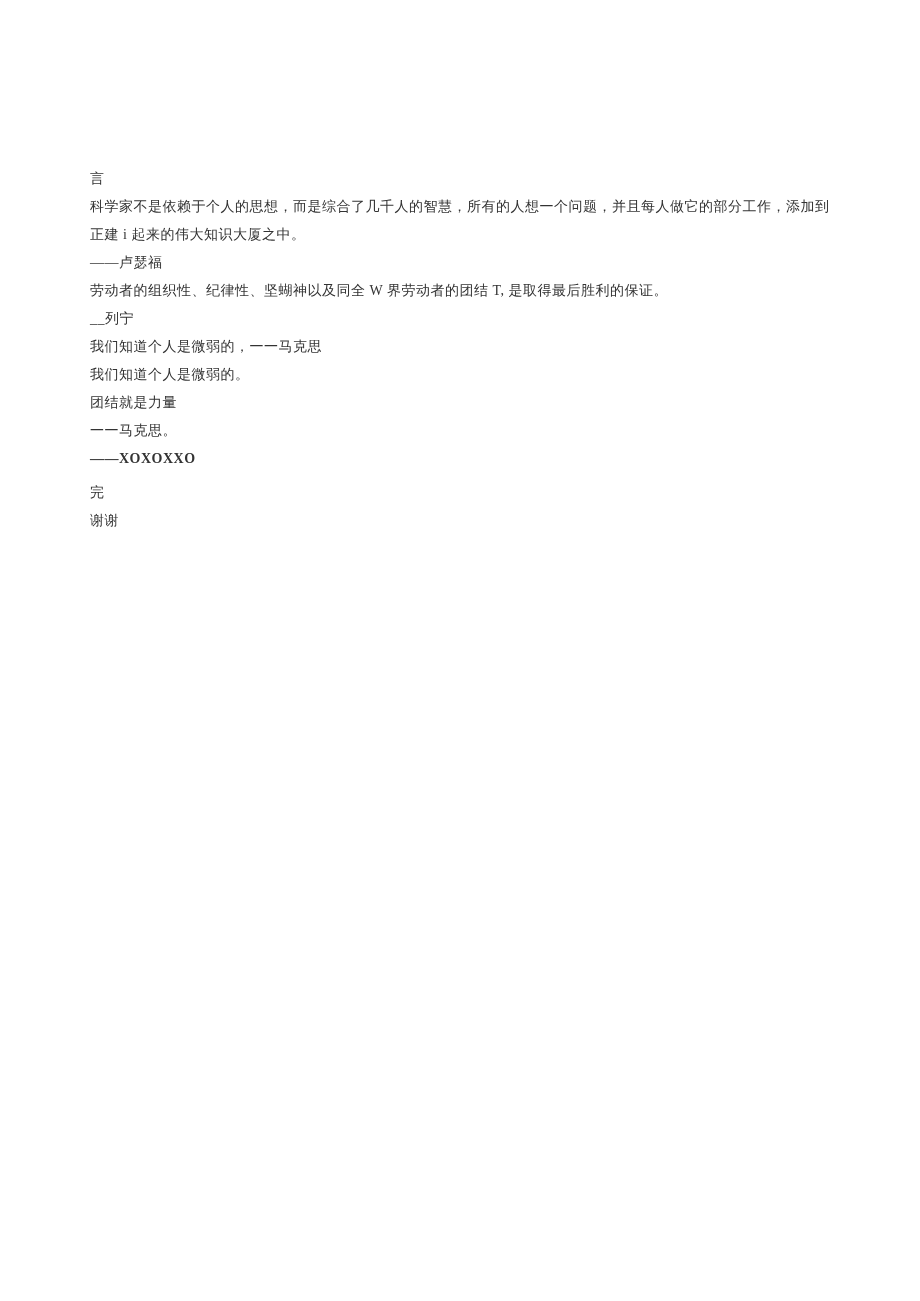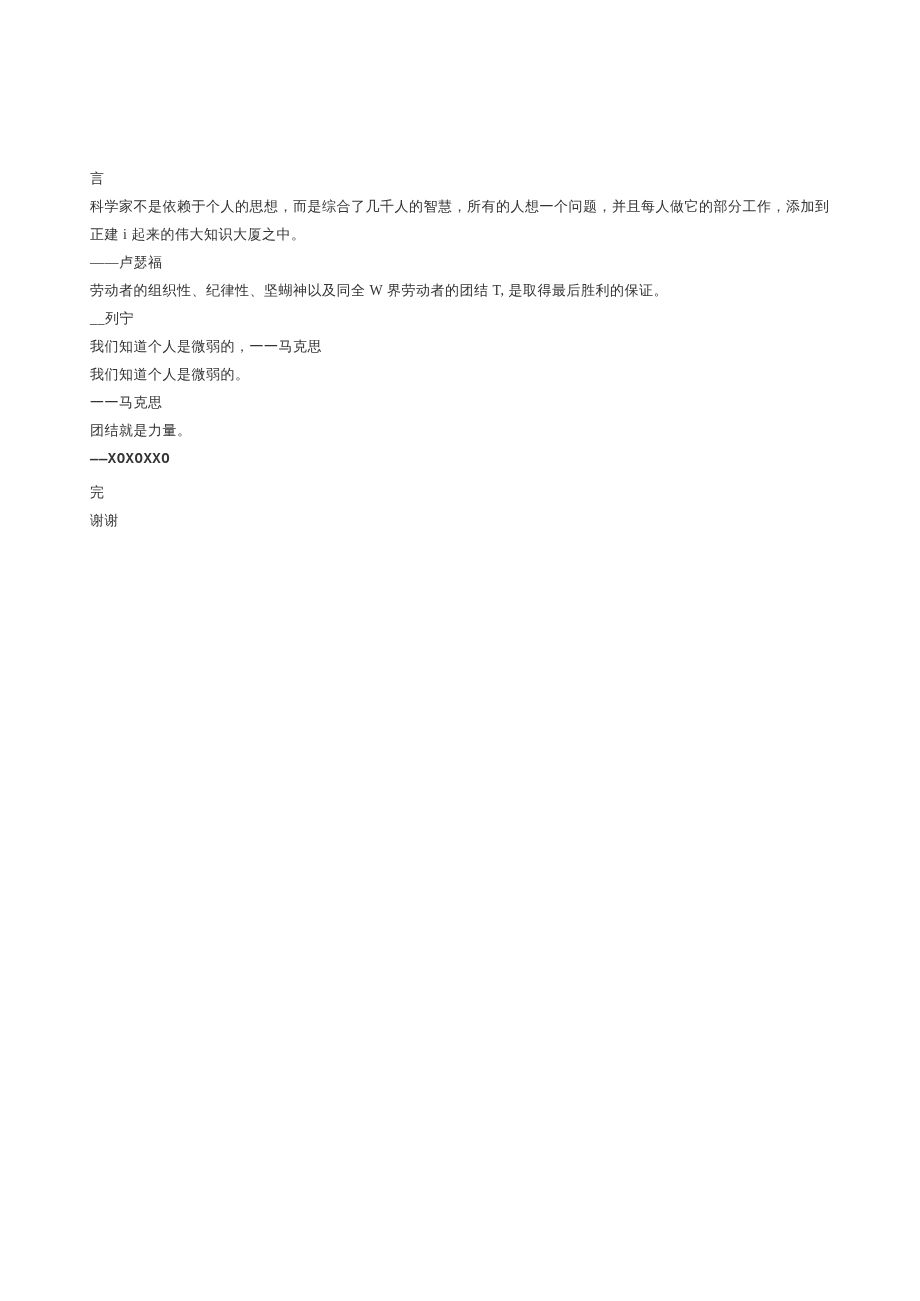--- a/index.html
+++ b/index.html
@@ -16,33 +16,33 @@
       color: #333333;
       padding: 165px 90px 0 90px;
       line-height: 2.0;
     }
     .line {
       display: block;
       letter-spacing: 0.5px;
     }
     .bold {
       font-weight: bold;
-      font-family: Liberation Mono, monospace;
+      font-family: Liberation Serif, serif;
     }
     .spaced {
       margin-top: 6px;
     }
   </style>
 </head>
 <body>
 
 <span class="line">言</span>
 <span class="line">科学家不是依赖于个人的思想，而是综合了几千人的智慧，所有的人想一个问题，并且每人做它的部分工作，添加到正建 i 起来的伟大知识大厦之中。</span>
 <span class="line">——卢瑟福</span>
 <span class="line">劳动者的组织性、纪律性、坚蝴神以及同全 W 界劳动者的团结 T, 是取得最后胜利的保证。</span>
 <span class="line">__列宁</span>
 <span class="line">我们知道个人是微弱的，一一马克思</span>
 <span class="line">我们知道个人是微弱的。</span>
-<span class="line">一一马克思</span>
-<span class="line">团结就是力量。</span>
+<span class="line">团结就是力量</span>
+<span class="line">一一马克思。</span>
 <span class="line bold">——XOXOXXO</span>
 <span class="line spaced">完</span>
 <span class="line">谢谢</span>
 
 </body></html>

